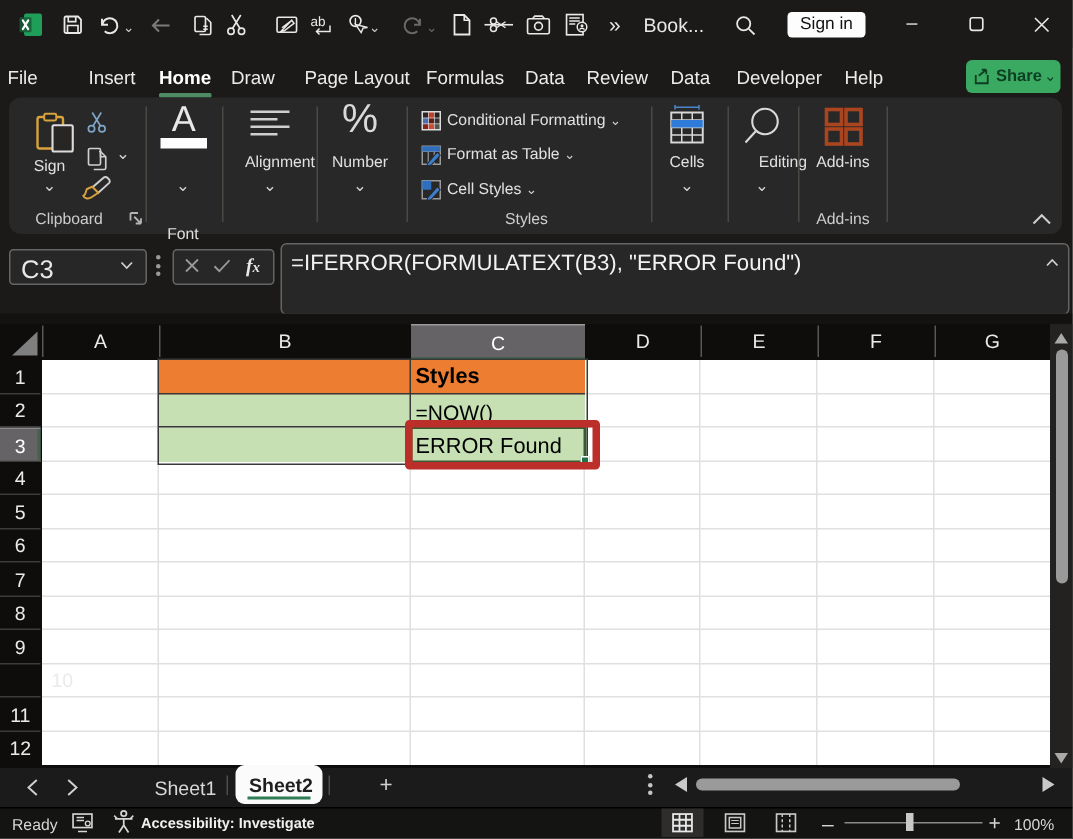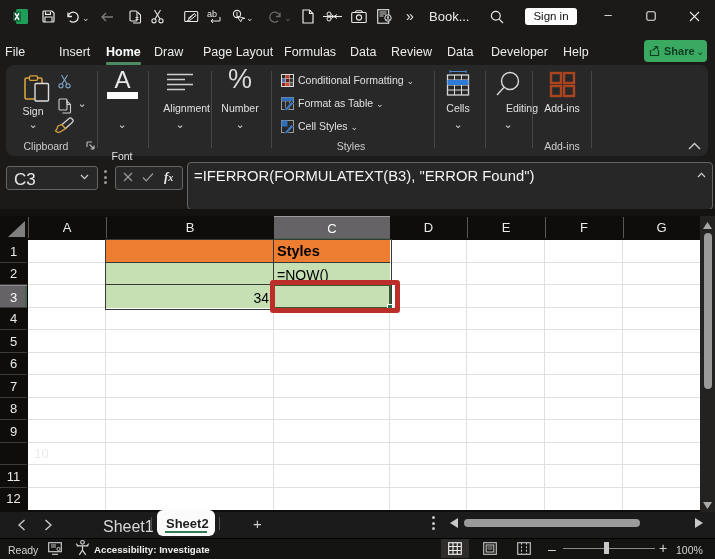--- a/index.html
+++ b/index.html
@@ -352,41 +352,41 @@
 <div class="abs" style="left:105px;top:239px;width:285px;height:69px;border:1px solid #383838;box-sizing:content-box;"></div>
 <div class="abs" style="left:273px;top:240px;width:1px;height:68px;background:#383838;"></div>
 <div class="abs" style="left:106px;top:262px;width:284px;height:1px;background:#383838;"></div>
 <div class="abs" style="left:106px;top:284px;width:284px;height:1px;background:#383838;"></div>
 
 <div class="abs" style="left:273px;top:284px;width:118px;height:25px;border:2px solid #3a5a34;box-sizing:border-box;"></div>
 <div class="abs" style="left:387px;top:304px;width:6px;height:6px;background:#1e7145;border:1px solid #fff;box-sizing:border-box;"></div>
 
 <div class="celltxt" style="left:277px;top:240px;font-weight:bold;">Styles</div>
 <div class="celltxt" style="left:277px;top:264px;height:22px;line-height:22px;font-size:14px;">=NOW()</div>
-<div class="celltxt" style="left:106px;top:287px;width:163px;text-align:right;font-size:14px;">34</div>
+<div class="celltxt" style="left:277px;top:287px;">ERROR Found</div>
 
 <div class="abs" style="left:270px;top:280px;width:130px;height:33px;border:5px solid #bb2e29;border-radius:3px;box-sizing:border-box;"></div>
 
 <div class="abs" style="left:700px;top:216px;width:15px;height:296px;background:#232221;"></div>
 <svg class="ic" style="left:703px;top:222px;" width="9" height="7" viewBox="0 0 9 7">
       <polygon points="4.5,0 9,7 0,7" fill="#a9a9a9"></polygon>
     </svg>
 <div class="abs" style="left:703.5px;top:233px;width:8px;height:156px;background:#9a9a9a;border-radius:4px;"></div>
 <svg class="ic" style="left:703px;top:502px;" width="9" height="7" viewBox="0 0 9 7">
       <polygon points="0,0 9,0 4.5,7" fill="#a9a9a9"></polygon>
     </svg>
 
 <div class="abs" style="left:0;top:512px;width:715px;height:26px;background:#1c1b1b;"></div>
 <svg class="ic" style="left:17px;top:519px;" width="9" height="12" viewBox="0 0 9 12">
       <path d="M7.5 1 L2 6 L7.5 11" fill="none" stroke="#d0d0d0" stroke-width="1.3"></path>
     </svg>
 <svg class="ic" style="left:44px;top:519px;" width="9" height="12" viewBox="0 0 9 12">
       <path d="M1.5 1 L7 6 L1.5 11" fill="none" stroke="#d0d0d0" stroke-width="1.3"></path>
     </svg>
-<div class="abs" style="left:103px;top:518px;font-size:16px;color:#d8d8d8;">Sheet1</div>
+<div class="abs" style="left:103px;top:518px;font-size:13px;color:#d8d8d8;">Sheet1</div>
 <div class="abs" style="left:151px;top:517px;width:1px;height:13px;background:#4f4d4a;"></div>
 <div class="abs" style="left:219px;top:517px;width:1px;height:13px;background:#4f4d4a;"></div>
 <div class="abs" style="left:157px;top:510px;width:58px;height:26px;background:#fbfbfb;border-radius:6px;"></div>
 <div class="abs" style="left:166px;top:516px;font-size:13px;color:#1e1e1e;font-weight:bold;">Sheet2</div>
 <div class="abs" style="left:165px;top:530.5px;width:42px;height:2px;background:#2e7d55;"></div>
 <div class="abs" style="left:253px;top:515px;font-size:15px;color:#d0d0d0;">+</div>
 <div class="abs" style="left:432px;top:516px;width:3px;height:3px;border-radius:50%;background:#c5c5c5;"></div>
 <div class="abs" style="left:432px;top:521.5px;width:3px;height:3px;border-radius:50%;background:#c5c5c5;"></div>
 <div class="abs" style="left:432px;top:527px;width:3px;height:3px;border-radius:50%;background:#c5c5c5;"></div>
 <svg class="ic" style="left:450px;top:518px;" width="8" height="10" viewBox="0 0 8 10">

